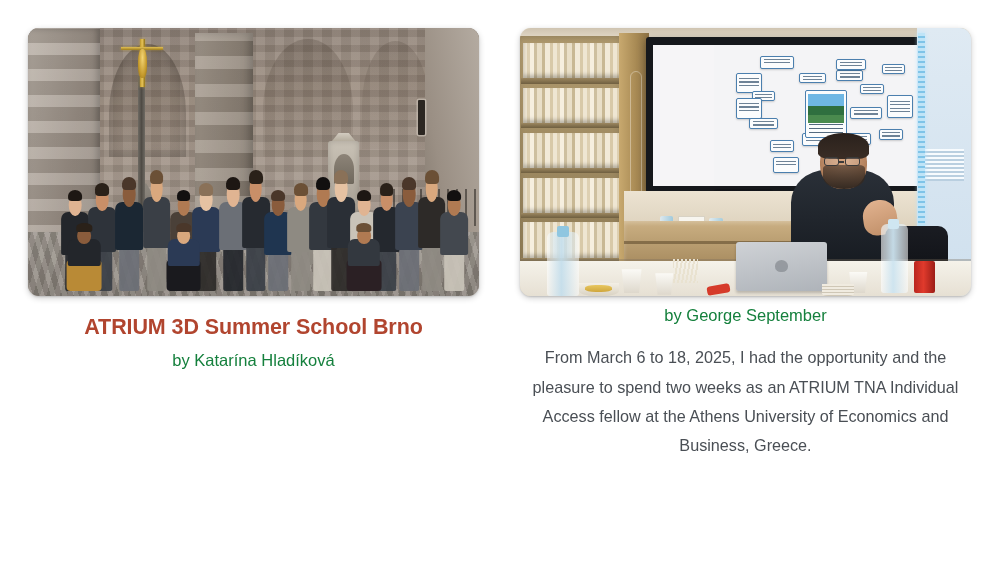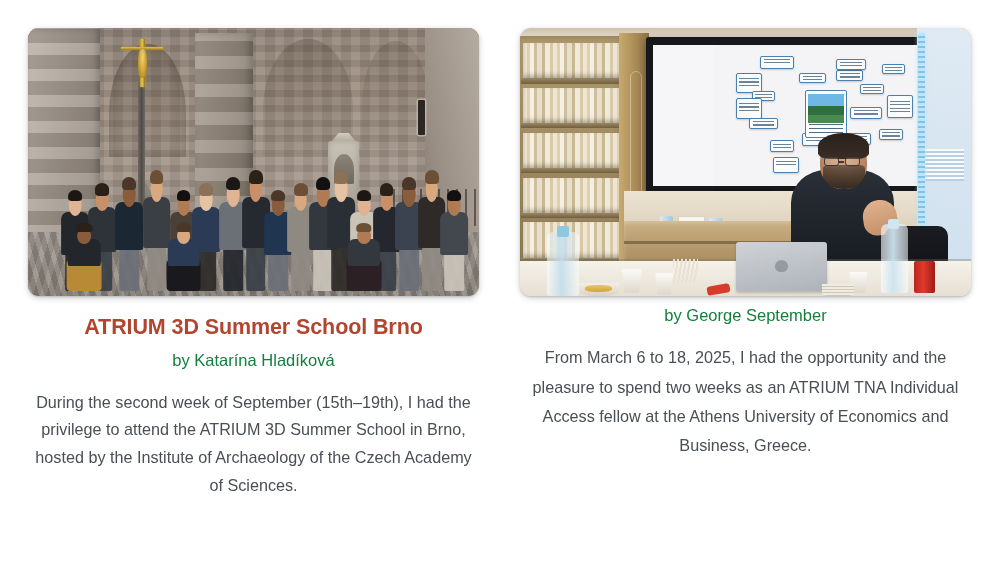--- a/index.html
+++ b/index.html
@@ -450,21 +450,20 @@
               <div class="lg" style="bottom:0;width:86%;height:44%;background:#2b2024;border-radius:4px"></div>
               <div class="bd" style="bottom:36%;width:80%;height:40%;background:#33383f"></div>
               <div class="hd" style="bottom:68%;width:34%;height:24%;background:#b07a52"></div>
               <div class="hd" style="bottom:86%;width:38%;height:12%;background:#6b5036;border-radius:50% 50% 25% 25%"></div>
             </div>
           </div>
       </div>
 
       <h2 class="headline">ATRIUM 3D Summer School Brno</h2>
       <p class="byline">by Katarína Hladíková</p>
-      <p class="excerpt">During the second week of September (15th–19th), I had the privilege to attend the ATRIUM 3D Summer School in Brno, hosted by the Institute of Archaeology of the Czech Academy of Sciences.</p>
     </article>
 
     <article class="card card-right">
       <div class="photo p2" aria-label="A bearded presenter wearing glasses gestures in a library seminar room in front of a large screen showing a blue mind-map slide">
         <div class="wall"></div>
         <div class="ceil"></div>
 
         <div class="shelfBox" id="shelfBox">
             <div class="shelfRow" style="top: 3%; height: 15%;"></div>
             <div class="shelfLip" style="top: 18%;"></div>

